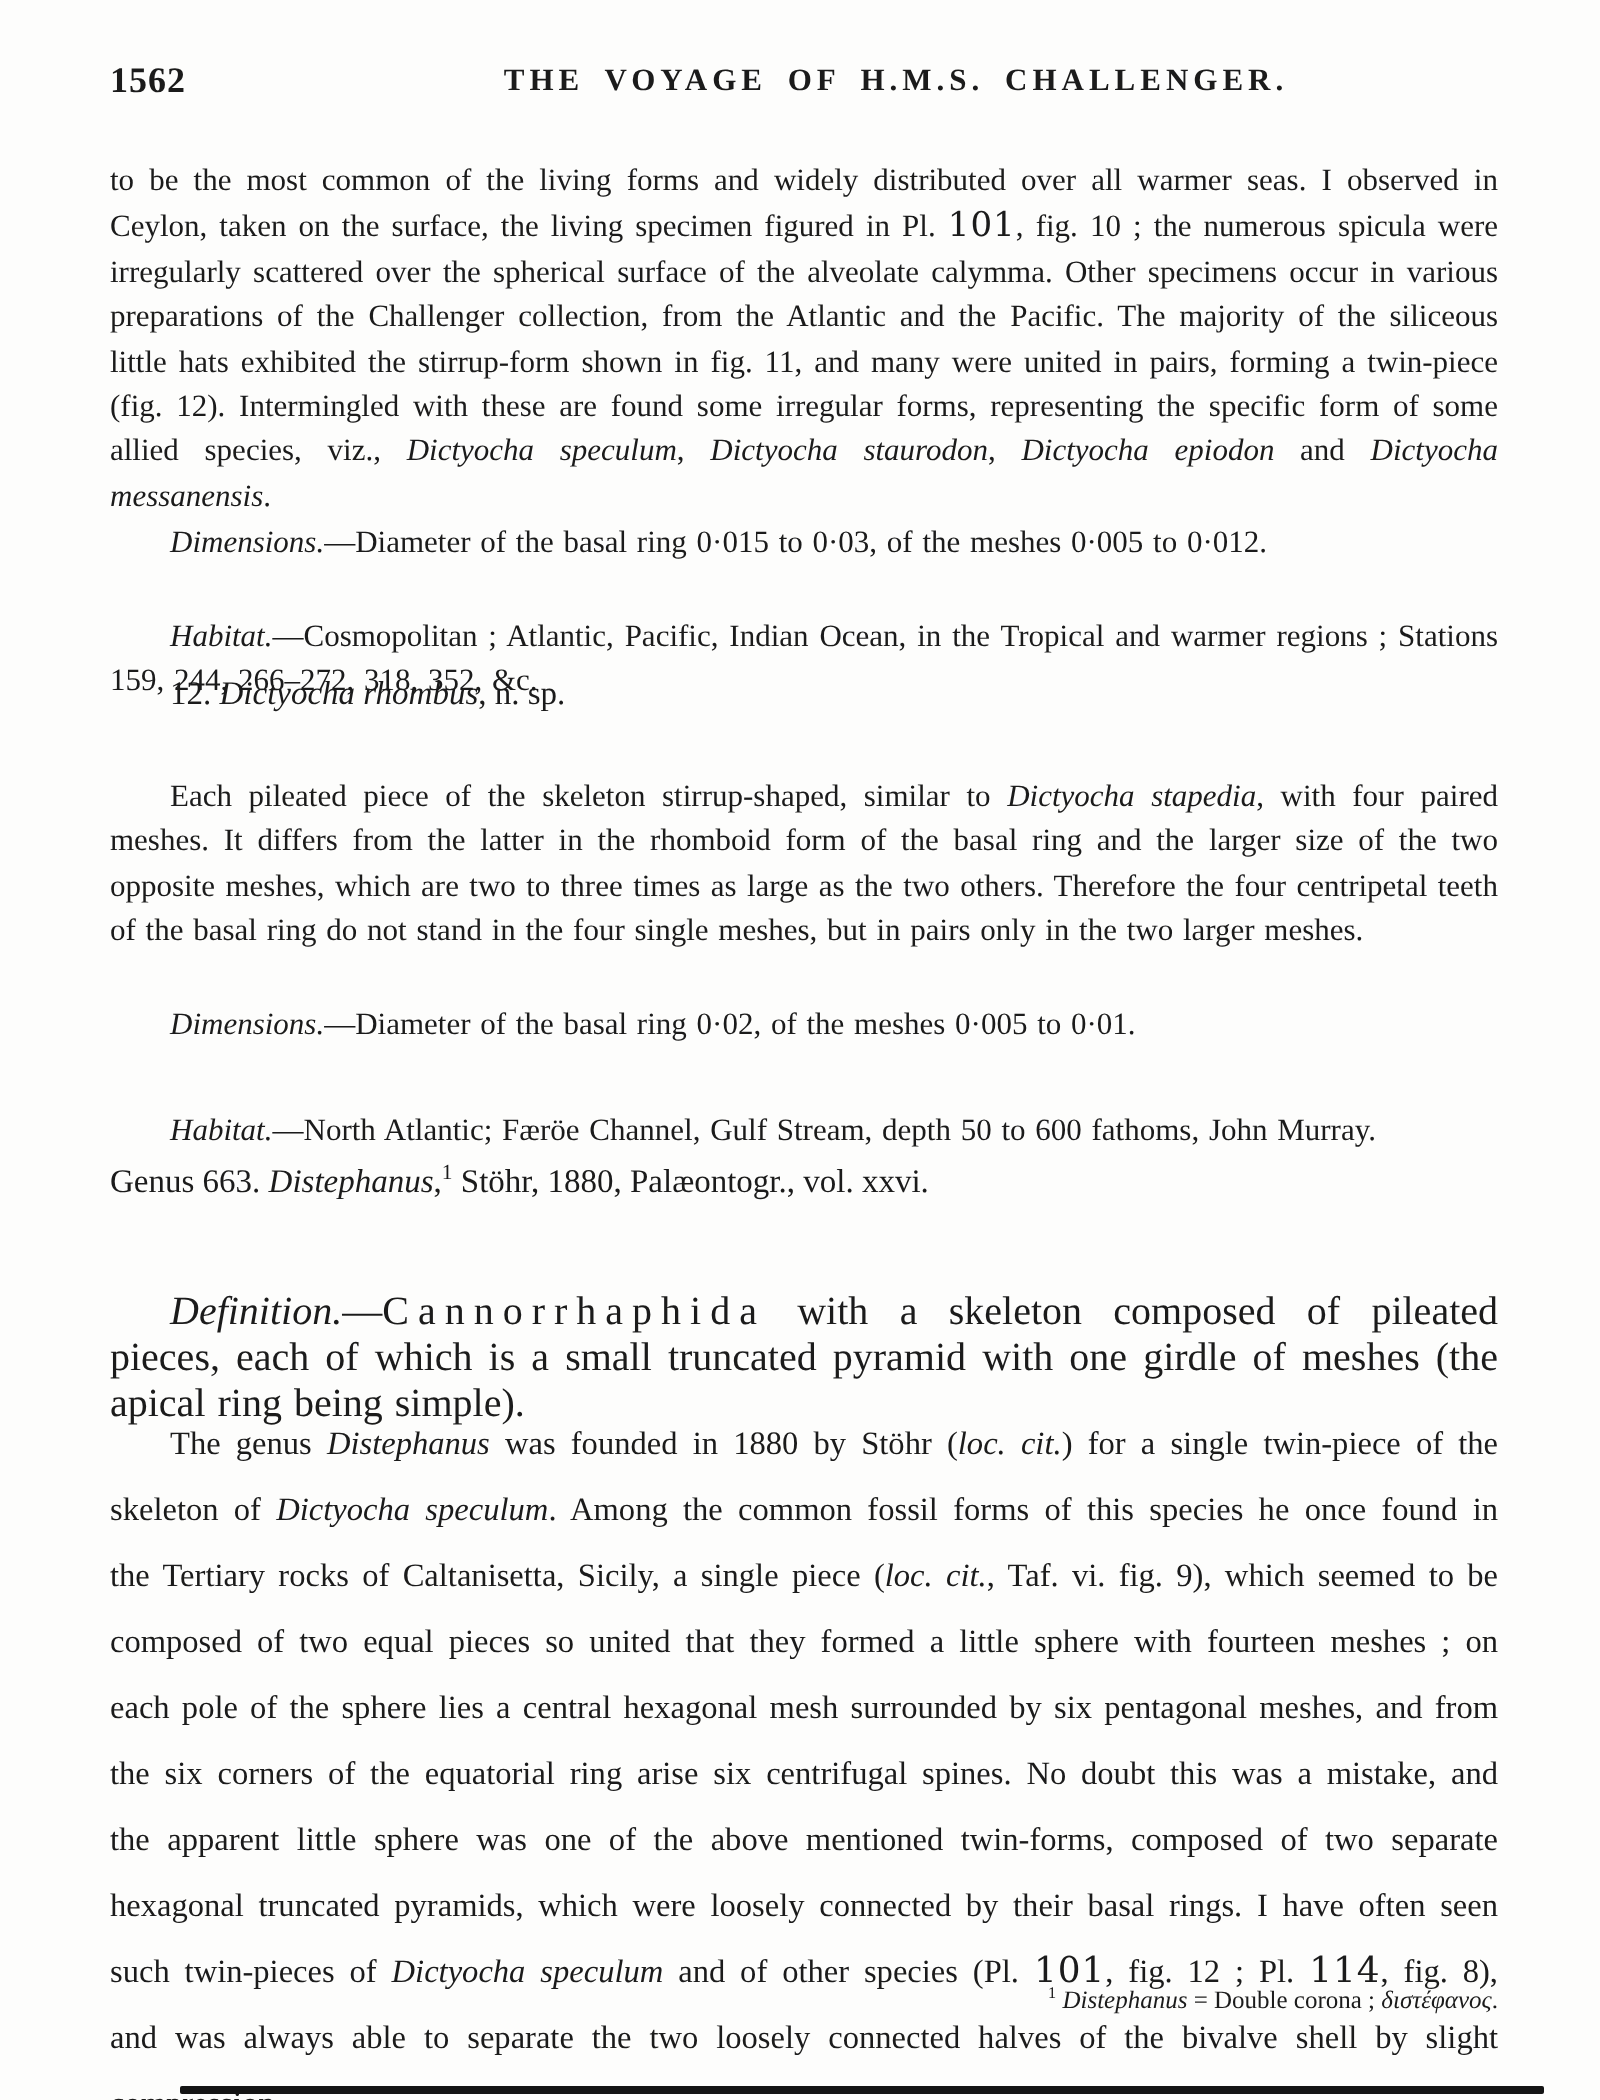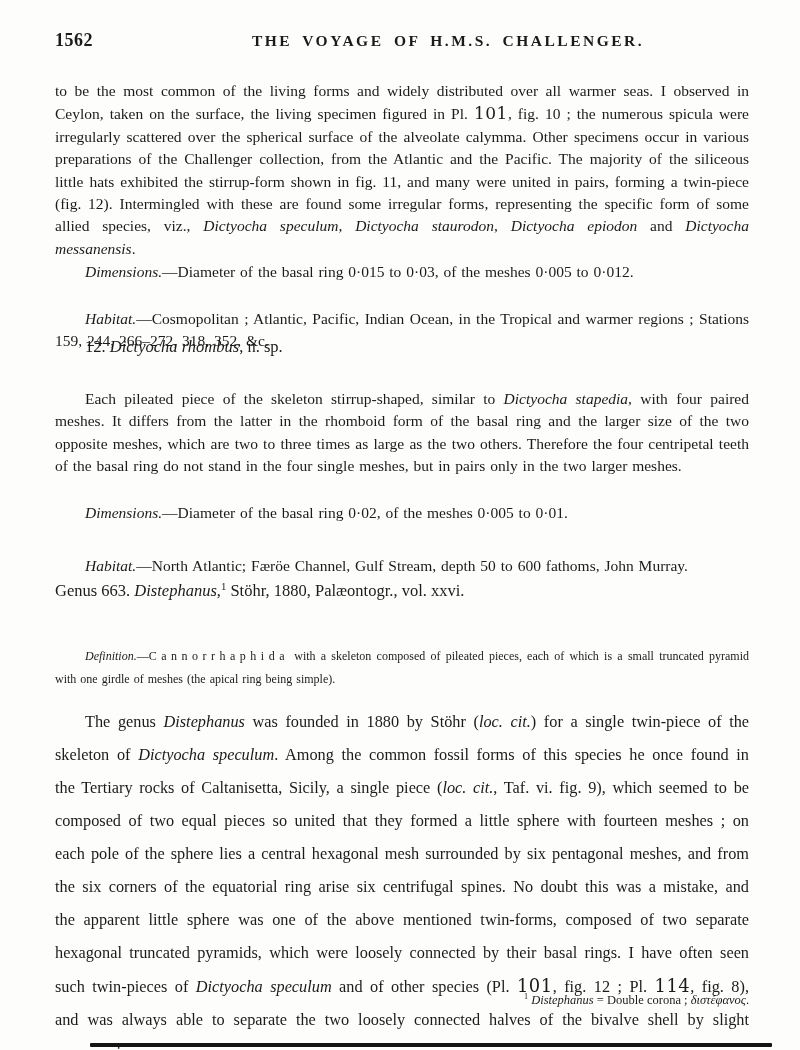--- a/index.html
+++ b/index.html
@@ -41,21 +41,21 @@
     top: 337px; left: 85px; width: 600px;
     font-size: 16.5px;
   }
   .species-para { top: 388px; }
   .dims2 { top: 502px; }
   .hab2  { top: 524px; margin-top: 31px; }
   .genus-heading {
     top: 577px; left: 55px; width: 694px;
     text-align: left; font-size: 16.5px; line-height: 27px;
   }
-  .definition { top: 645px; font-size: 12px; line-height: 23px; }
+  .definition { top: 645px; font-size: 20px; line-height: 23px; }
   .genus-para {
     top: 705px; font-size: 16.3px; line-height: 33px;
     word-spacing: 2px;
   }
   .footnote {
     top: 993px; left: 55px; width: 694px;
     text-align: right; font-size: 12.5px;
   }
   .scan-bar {
     top: 1043px; left: 90px; width: 682px; height: 4px;

